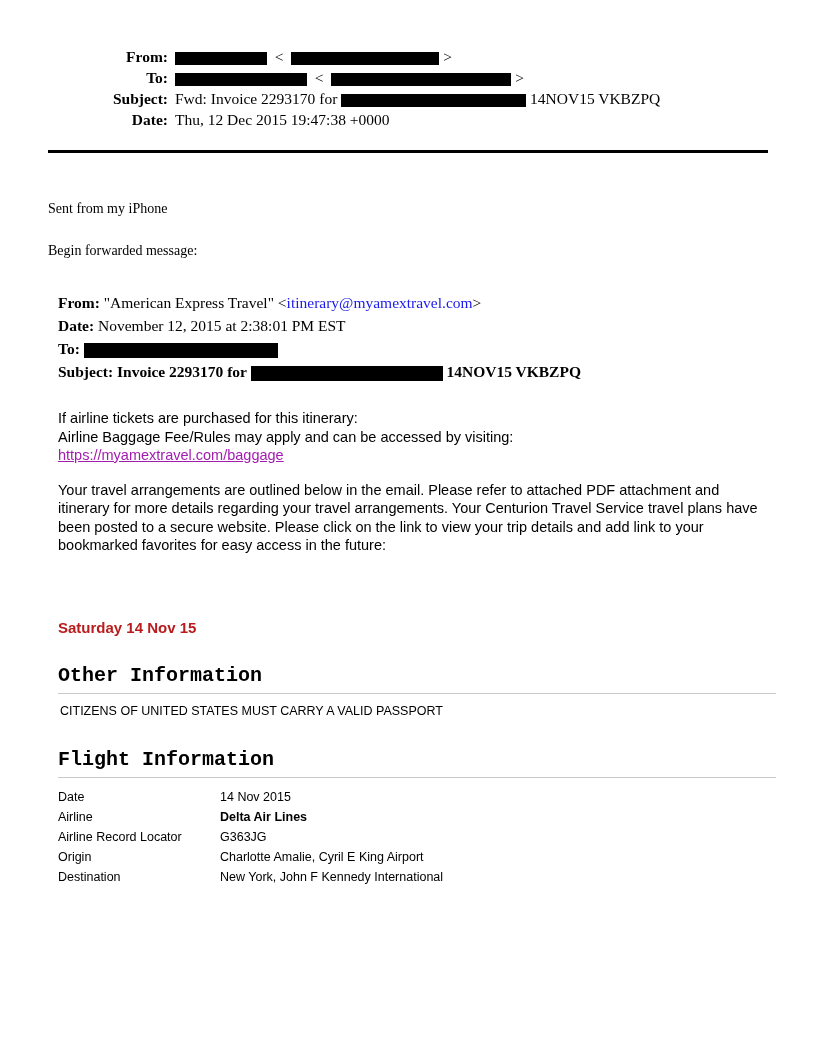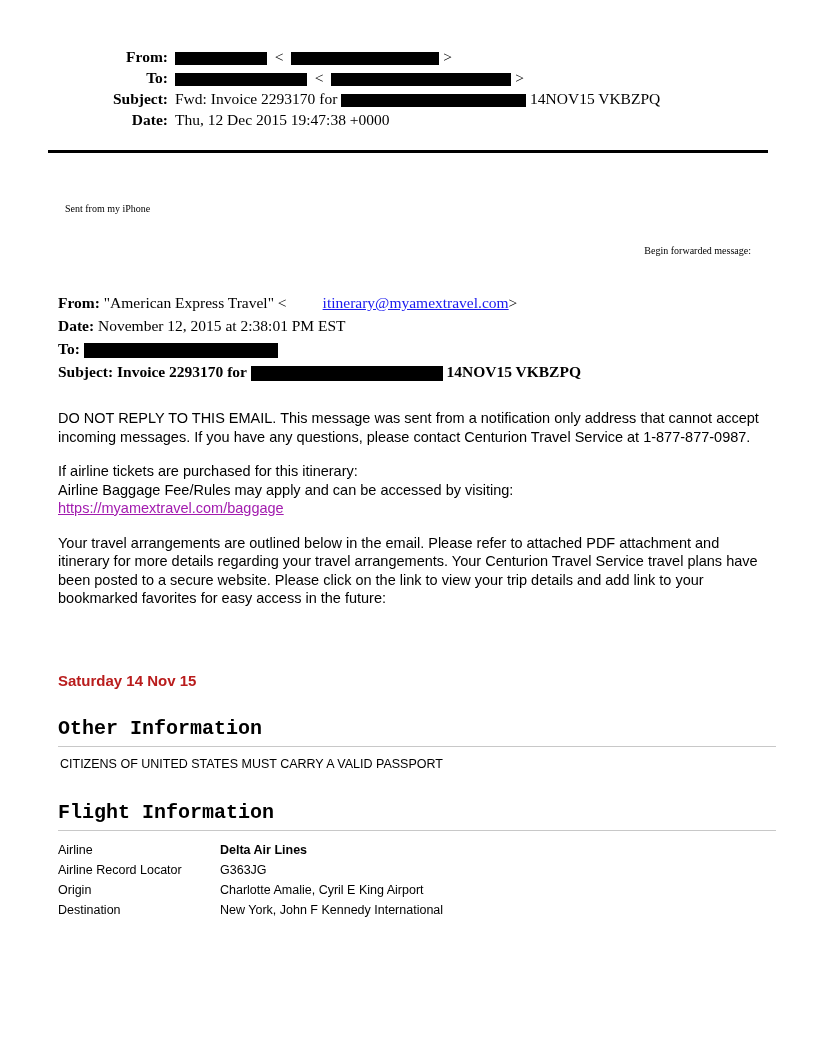--- a/index.html
+++ b/index.html
@@ -55,39 +55,37 @@
     border: 0;
     border-top: 3px solid #000000;
   }
 
   
   .body-wrap {
     padding: 0 48px;
   }
   .para-serif {
     font-family: "Liberation Serif", serif;
-    font-size: 10px;
+    font-size: 14px;
     line-height: 20px;
-    margin: 17px;
+    margin: 0;
   }
   .sent-from { margin-top: 46px; }
-  .begin-fwd { margin-top: 22px; text-align: right; }
+  .begin-fwd { margin-top: 22px; }
 
   .fwd-block {
     margin: 30px 0 0 10px;
     font-family: "Liberation Serif", serif;
     font-size: 15.5px;
     line-height: 21px;
   }
   .fwd-row { margin: 0; padding: 1px 0; }
   .fwd-row b { font-weight: bold; }
   .link {
     color: #1a1aee;
-    text-decoration: underline;
-    margin-left: 36px;
   }
   .link-plain {
     color: #a21caf;
     text-decoration: underline;
   }
 
   
   .msg {
     font-family: "Liberation Sans", sans-serif;
     font-size: 14.5px;
@@ -202,21 +200,20 @@
         <span class="redact" style="width:194px;height:15px"></span>
       </div>
       <div class="fwd-row">
         <b>Subject:</b>
         <b>Invoice 2293170 for </b><span class="redact" style="width:192px;height:15px"></span>
         <b>14NOV15 VKBZPQ</b>
       </div>
     </div>
 
     <div class="msg">
-      <p>DO NOT REPLY TO THIS EMAIL.  This message was sent from a notification only address that cannot accept incoming messages.  If you have any questions, please contact Centurion Travel Service at 1-877-877-0987.</p>
       <p>
         <span>If airline tickets are purchased for this itinerary:</span><br>
         <span>Airline Baggage Fee/Rules may apply and can be accessed by visiting:</span><br>
         <span class="link-plain">https://myamextravel.com/baggage</span>
       </p>
       <p>Your travel arrangements are outlined below in the email.  Please refer to attached PDF attachment and itinerary for more details regarding your travel arrangements.  Your Centurion Travel Service travel plans have been posted to a secure website.  Please click on the link to view your trip details and add link to your bookmarked favorites for easy access in the future:</p>
     </div>
 
     <div class="itin">
 
@@ -228,20 +225,24 @@
         <div class="sec-text">CITIZENS OF UNITED STATES MUST CARRY A VALID PASSPORT</div>
       </div>
 
       <div class="gap"></div>
 
       <div>
         <div class="sec-title">Flight Information</div>
         <hr class="sec-rule">
         <table class="kv">
           <tbody>
+              <tr>
+            <td class="k">Date</td>
+            <td class="v">14 Nov 2015</td>
+          </tr>
           <tr>
             <td class="k">Airline</td>
             <td class="v"><b>Delta Air Lines</b></td>
           </tr>
           <tr>
             <td class="k">Airline Record Locator</td>
             <td class="v">G363JG</td>
           </tr>
           <tr>
             <td class="k">Origin</td>

